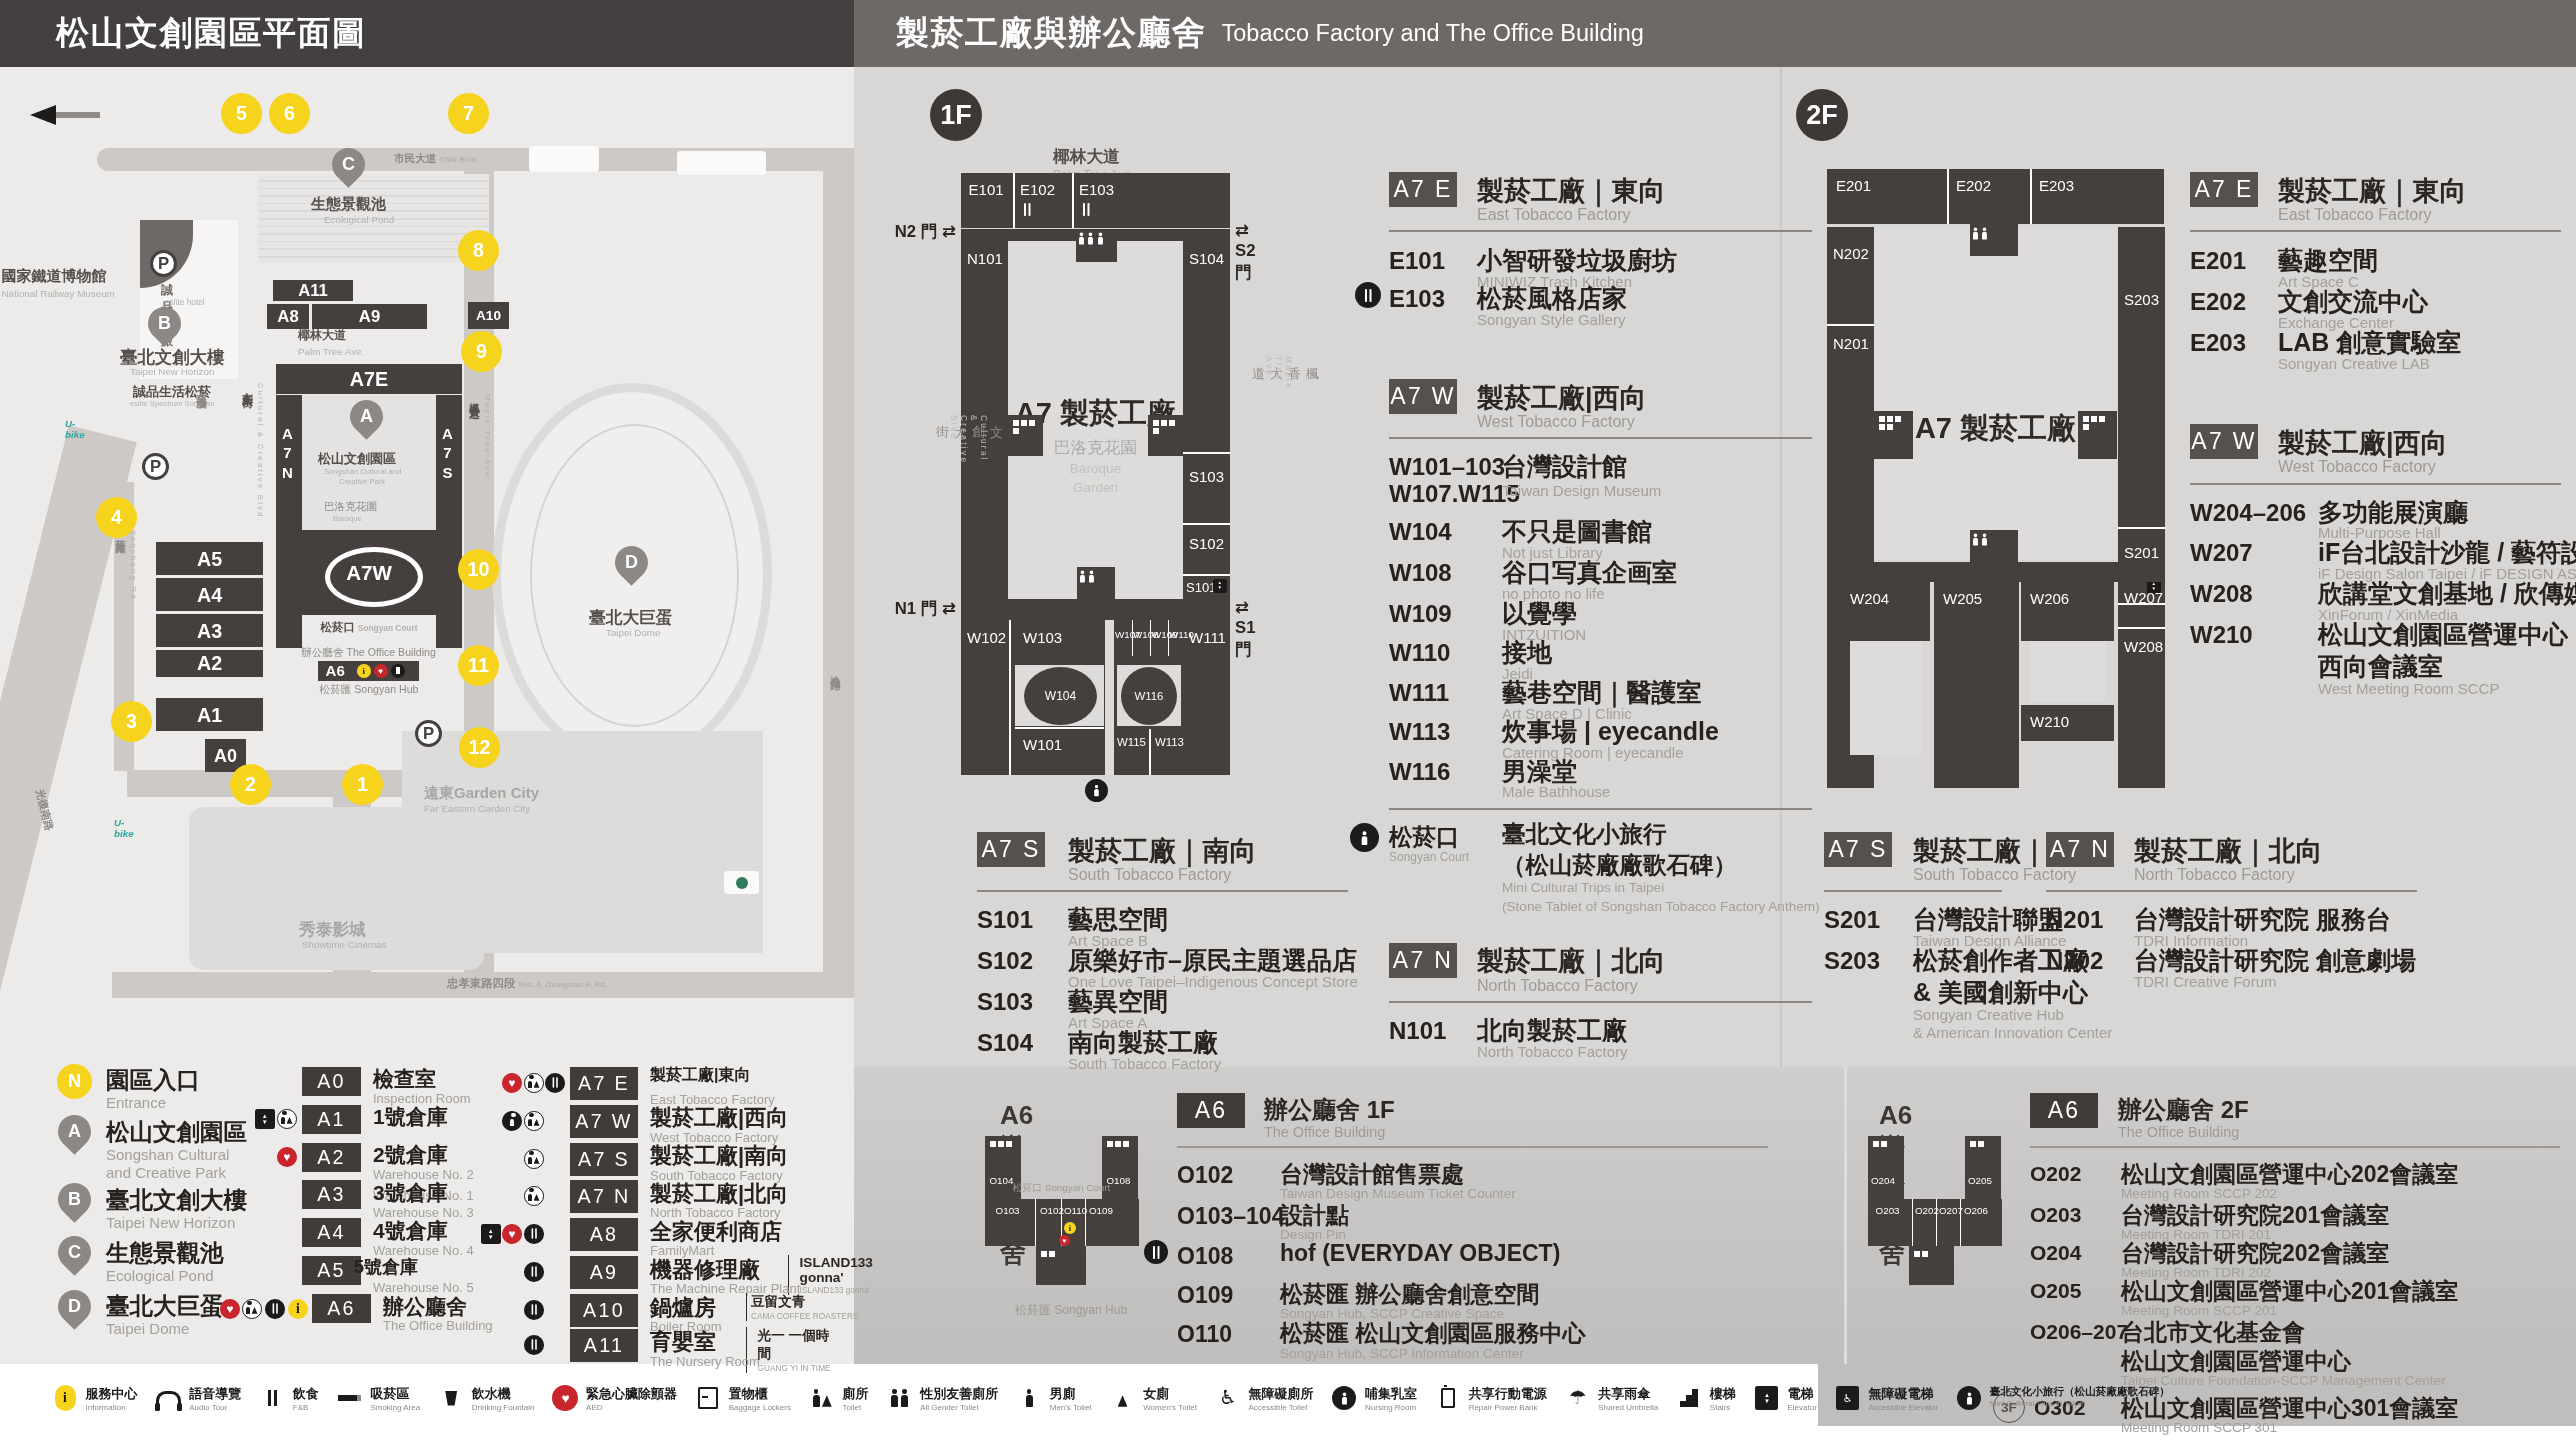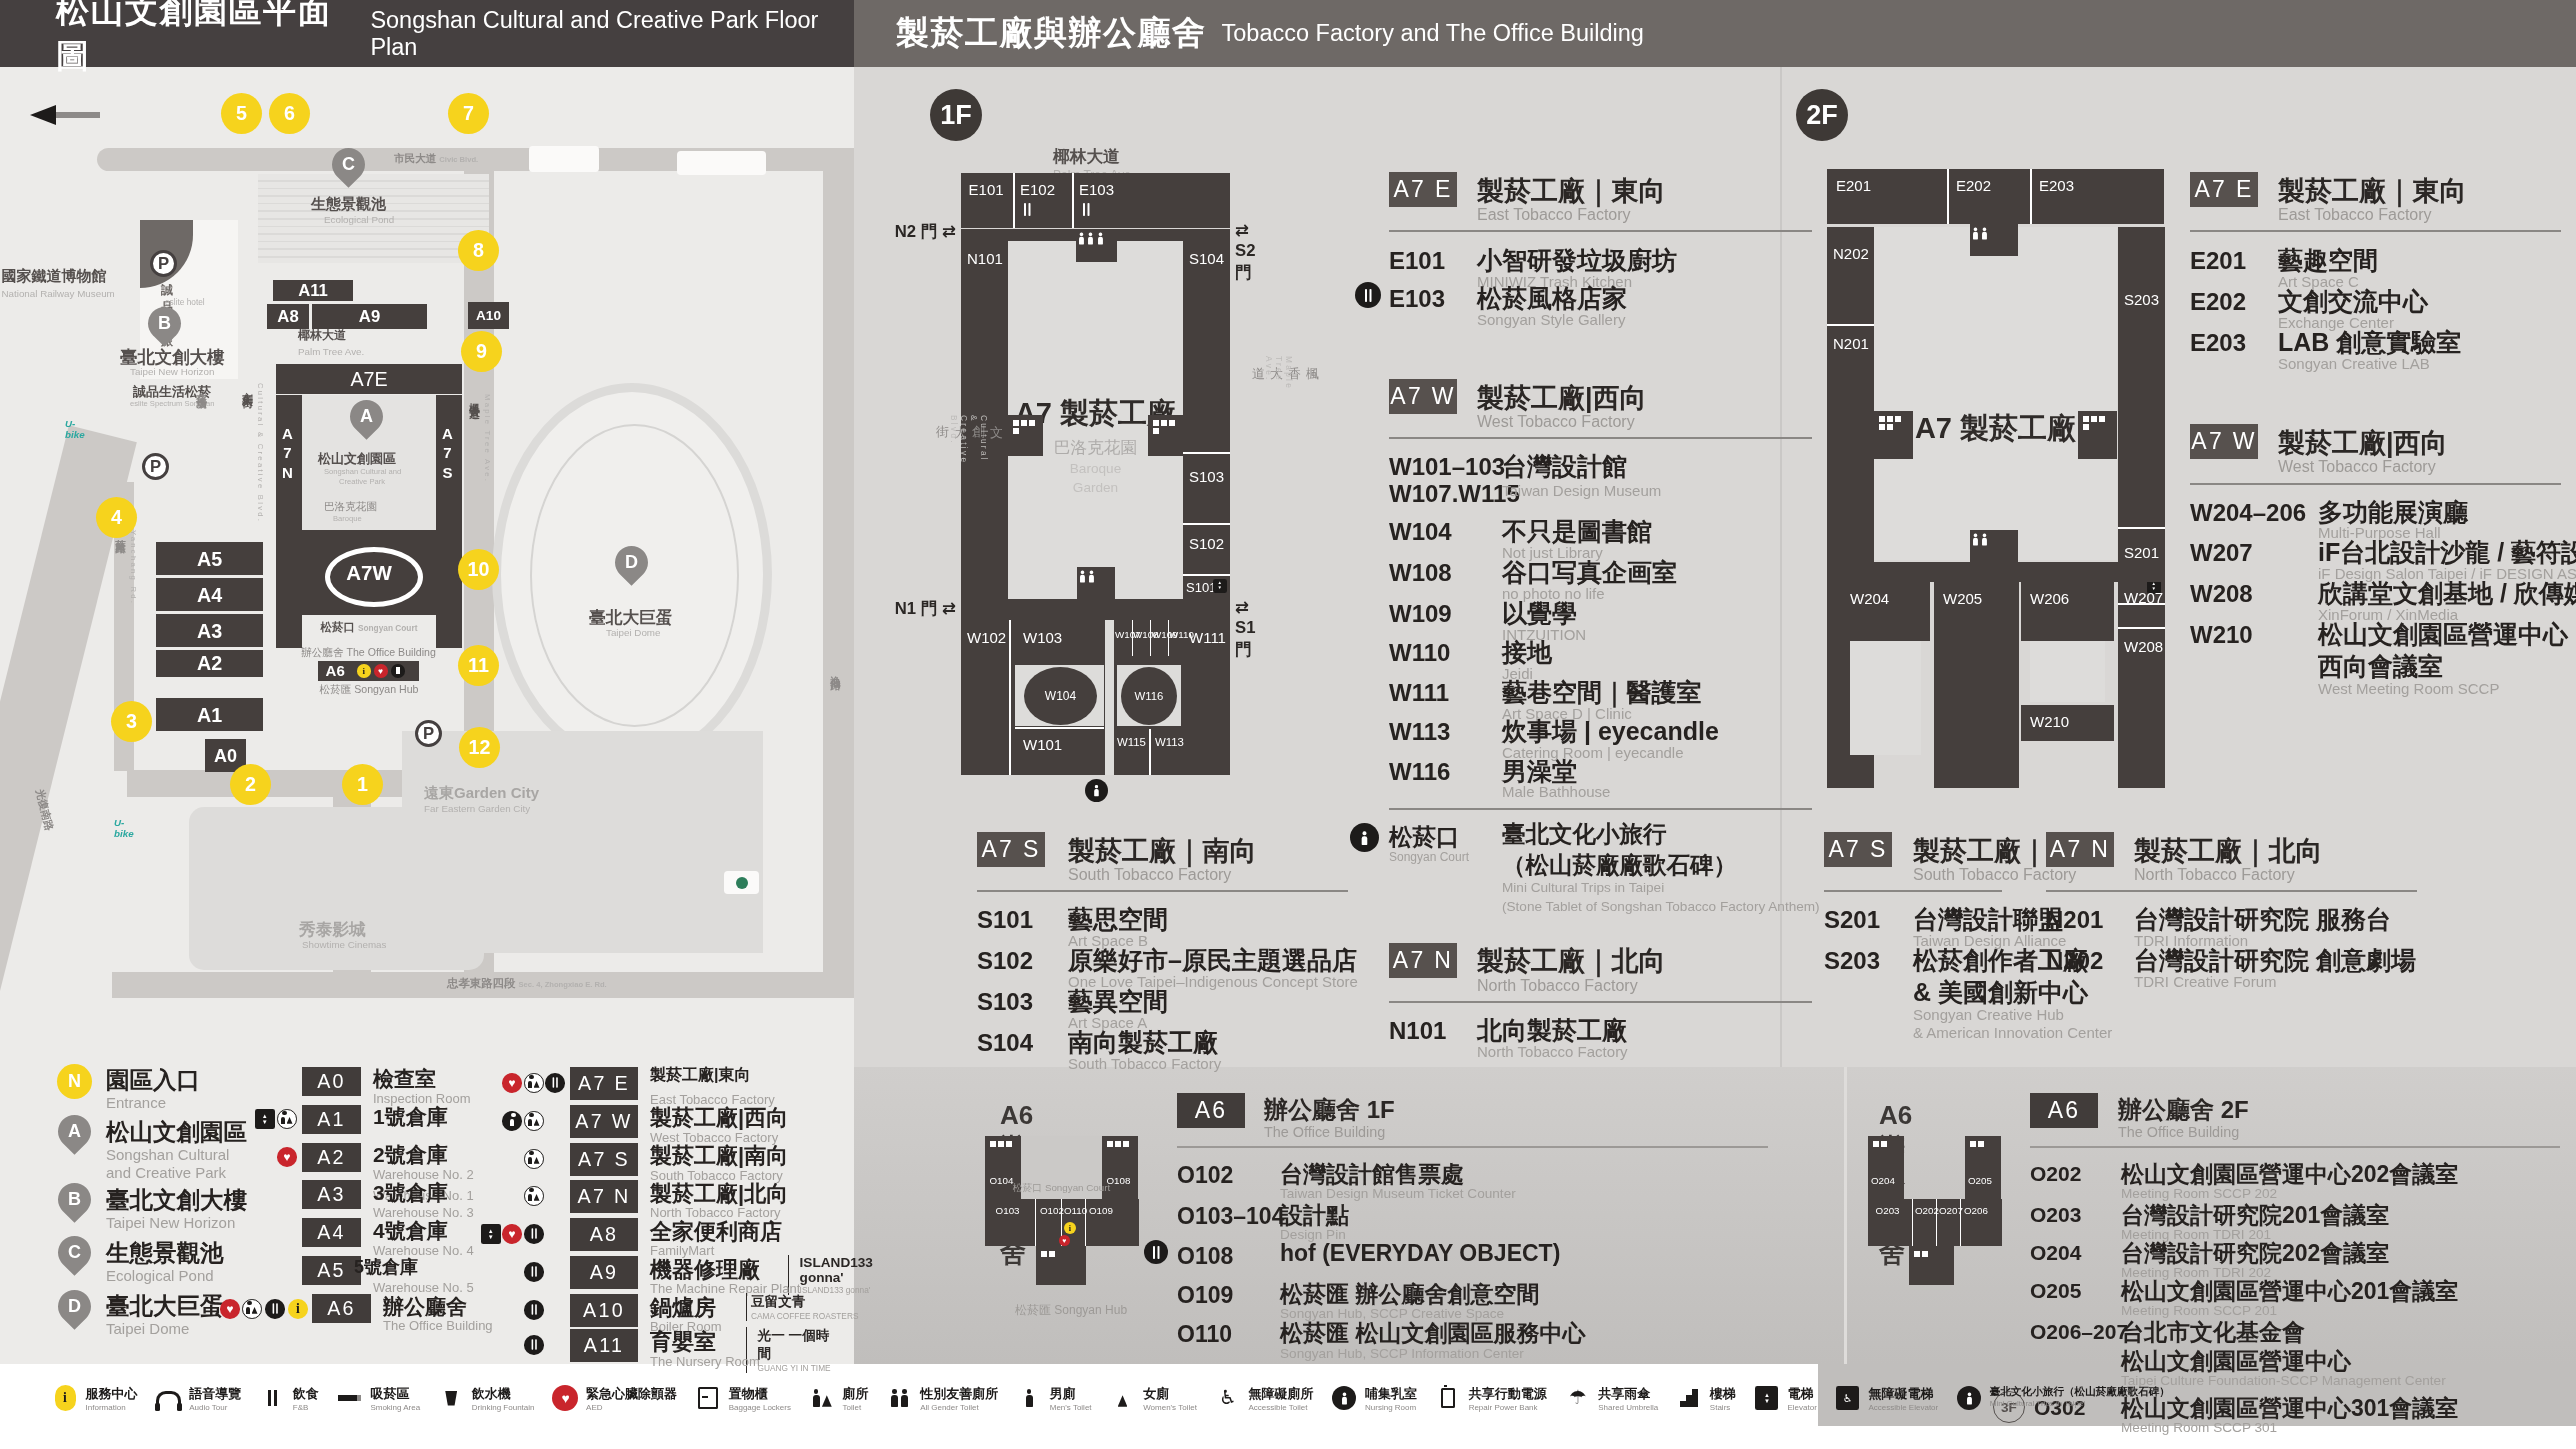--- a/index.html
+++ b/index.html
@@ -81,21 +81,20 @@
 
   <div class="abs" style="left:0;top:67px;width:854px;height:1297px;background:#ecebe9"></div>
   <div class="abs" style="left:854px;top:67px;width:1722px;height:1000px;background:#d9d7d5"></div>
   <div class="abs" style="left:1780px;top:67px;width:2.3px;height:1000px;background:#cac8c6"></div>
   <div class="abs" style="left:854px;top:1067px;width:1722px;height:297px;background:linear-gradient(#d0cecc,#c0bebc)"></div>
   <div class="abs" style="left:1818px;top:1364px;width:758px;height:62px;background:#c0bebc"></div>
   <div class="abs" style="left:1844px;top:1067px;width:3px;height:297px;background:#dedcda"></div>
 
   <div class="abs hdrL">
     <span class="hzh">松山文創園區平面圖</span>
-    <span class="hen">Songshan Cultural and Creative Park Floor Plan</span>
   </div>
   <div class="abs hdrR">
     <span class="hzh">製菸工廠與辦公廳舍</span>
     <span class="hen">Tobacco Factory and The Office Building</span>
   </div>
 
   <div class="grp">
 
     <div class="abs road" style="left:97px;top:148px;width:757px;height:23px;border-radius:12px 0 0 12px"></div>
     <div class="abs road" style="left:464px;top:156px;width:30px;height:826px"></div>
@@ -148,21 +147,21 @@
       </div>
     <div class="abs blk" style="left:312px;top:304px;width:115px;height:25px">
         <span class="lblW" style="position:absolute;left:50%;top:50%;transform:translate(-50%,-50%);font-weight:bold;font-size:16.7px">A9</span>
       </div>
     <div class="abs blk" style="left:468px;top:302px;width:41px;height:26.5px">
         <span class="lblW" style="position:absolute;left:50%;top:50%;transform:translate(-50%,-50%);font-weight:bold;font-size:13.6px">A10</span>
       </div>
     <div class="abs" style="left:298px;top:327px"><span class="mgz" style="font-size:12px">椰林大道</span> <span class="mge">Palm Tree Ave.</span></div>
 
     <div class="abs blk" style="left:276px;top:364px;width:186px;height:29.5px">
-        <span class="lblW" style="position:absolute;left:50%;top:50%;transform:translate(-50%,-50%);font-weight:normal;font-size:19.7px">A7E</span>
+        <span class="lblW" style="position:absolute;left:50%;top:50%;transform:translate(-50%,-50%);font-weight:bold;font-size:19.7px">A7E</span>
       </div>
     <div class="abs blk" style="left:276px;top:395px;width:26px;height:253px">
         <span class="lblW vt" style="position:absolute;left:3px;top:30px;font-weight:bold;font-size:15px">A7N</span>
       </div>
     <div class="abs blk" style="left:436px;top:395px;width:26px;height:253px">
         <span class="lblW vt" style="position:absolute;left:3px;top:30px;font-weight:bold;font-size:15px">A7S</span>
       </div>
     <div class="abs" style="left:302px;top:395px;width:134px;height:139px;background:#e4e3e1"></div>
     <div class="abs pin" style="left:350px;top:400px">
         <span>A</span>

